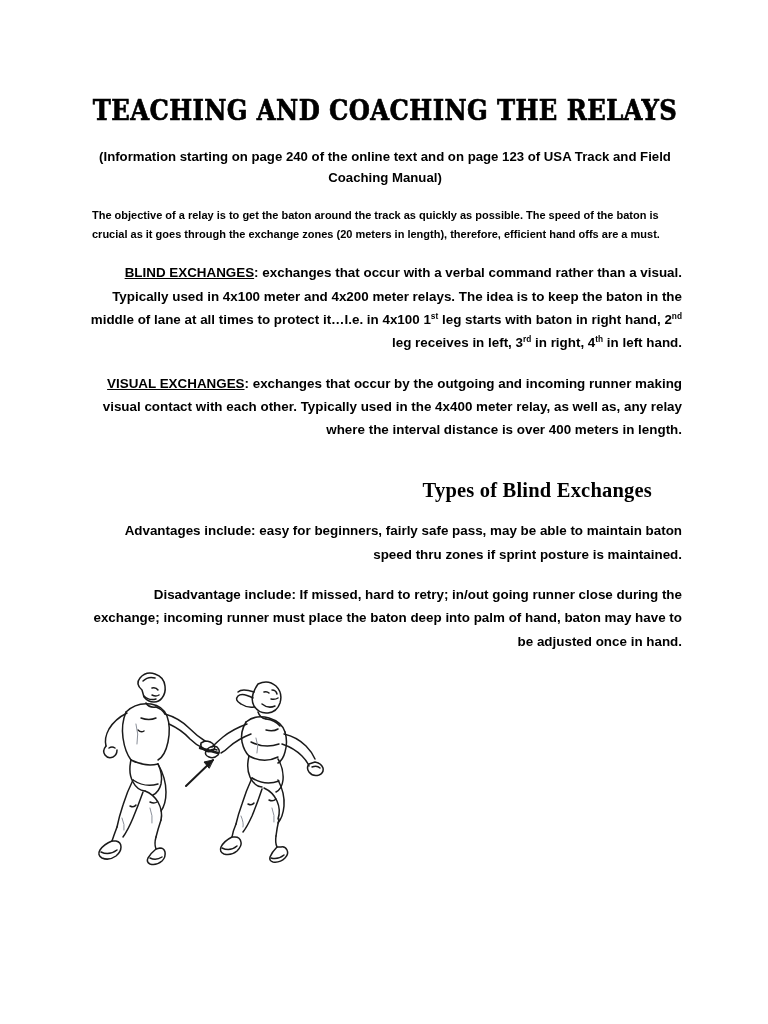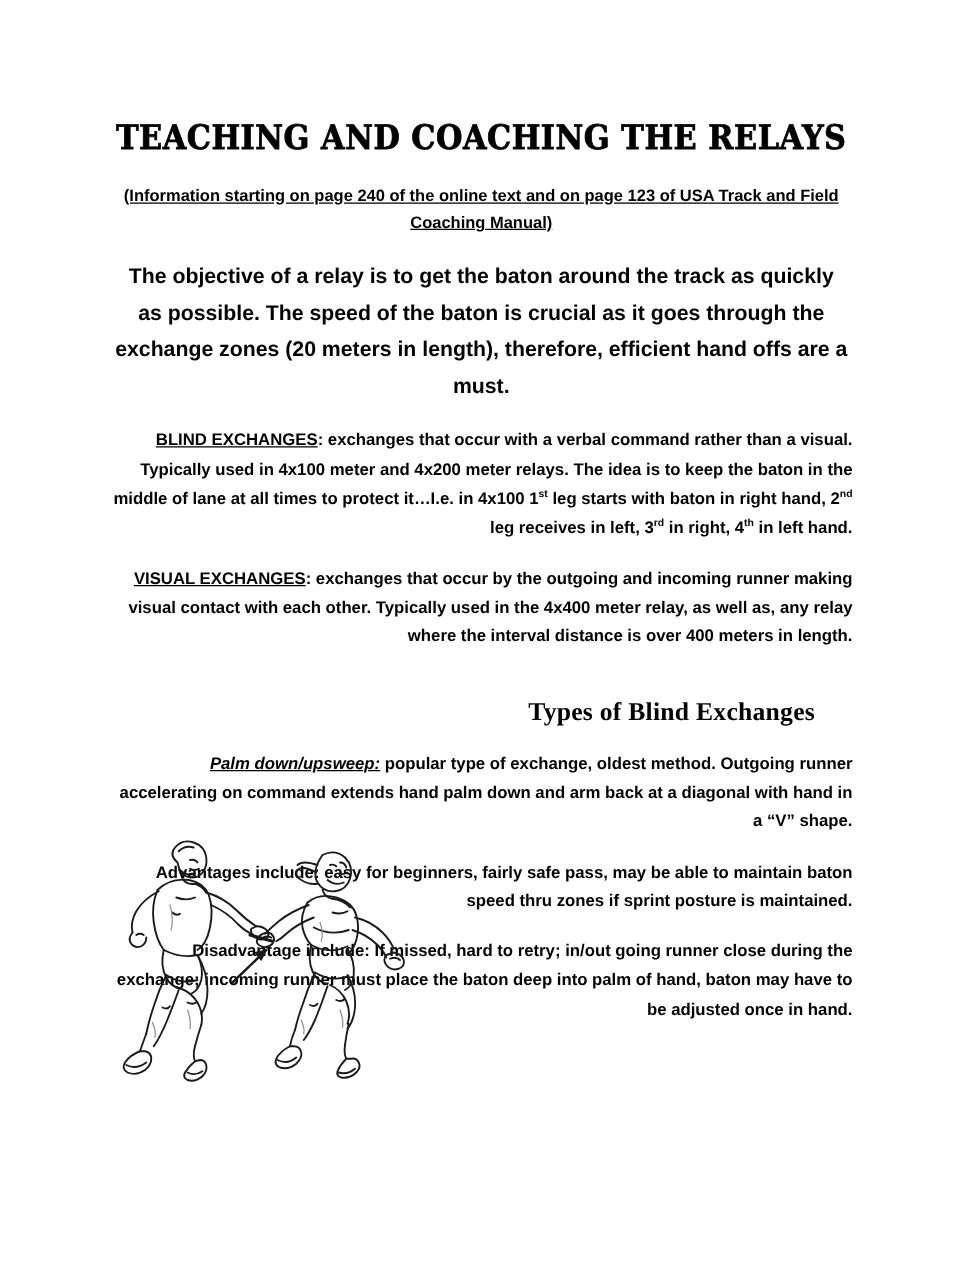--- a/index.html
+++ b/index.html
@@ -46,26 +46,25 @@
 
   .subtitle {
     text-align: center;
     font-size: 13.2px;
     font-weight: 600;
     line-height: 1.62;
     margin: 0;
     padding-top: 20px;
     padding-left: 10px;
     padding-right: 10px;
-    text-decoration: underline;
   }
 
   .lead {
-    text-align: center;
-    font-size: 17px;
+    text-align: left;
+    font-size: 11px;
     font-weight: 600;
     line-height: 1.72;
     margin: 0;
     padding-top: 18px;
     padding-left: 4px;
     padding-right: 4px;
   }
 
   p.body-para {
     font-size: 13.4px;
@@ -132,23 +131,20 @@
     <p class="body-para">
       <span class="term">BLIND EXCHANGES</span><span>: exchanges that occur with a verbal command rather than a visual. Typically used in 4x100 meter and 4x200 meter relays.  The idea is to keep the baton in the middle of lane at all times to protect it…I.e. in 4x100 1</span><sup>st</sup><span> leg starts with baton in right hand, 2</span><sup>nd</sup><span> leg receives in left, 3</span><sup>rd</sup><span> in right, 4</span><sup>th</sup><span> in left hand.</span>
     </p>
 
     <p class="body-para">
       <span class="term">VISUAL EXCHANGES</span><span>: exchanges that occur by the outgoing and incoming runner making visual contact with each other. Typically used in the 4x400 meter relay, as well as, any relay where the interval distance is over 400 meters in length.</span>
     </p>
 
     <h2 class="section-heading">Types of Blind Exchanges</h2>
 
-    <p class="body-para">
-      <span class="term-italic">Palm down/upsweep:</span><span> popular type of exchange, oldest method. Outgoing runner accelerating on command extends hand palm down and arm back at a diagonal with hand in a “V” shape.</span>
-    </p>
 
     <p class="body-para">Advantages include: easy for beginners, fairly safe pass, may be able to maintain baton speed thru zones if sprint posture is maintained.</p>
 
     <p class="body-para">Disadvantage include: If missed, hard to retry; in/out going runner close during the exchange; incoming runner must place the baton deep into palm of hand, baton may have to be adjusted once in hand.</p>
 
   </div>
 
   <div class="illustration">
     <svg viewBox="0 0 252 204" xmlns="http://www.w3.org/2000/svg">
       <g fill="none" stroke="#1a1a1a" stroke-width="1.5" stroke-linecap="round" stroke-linejoin="round">

